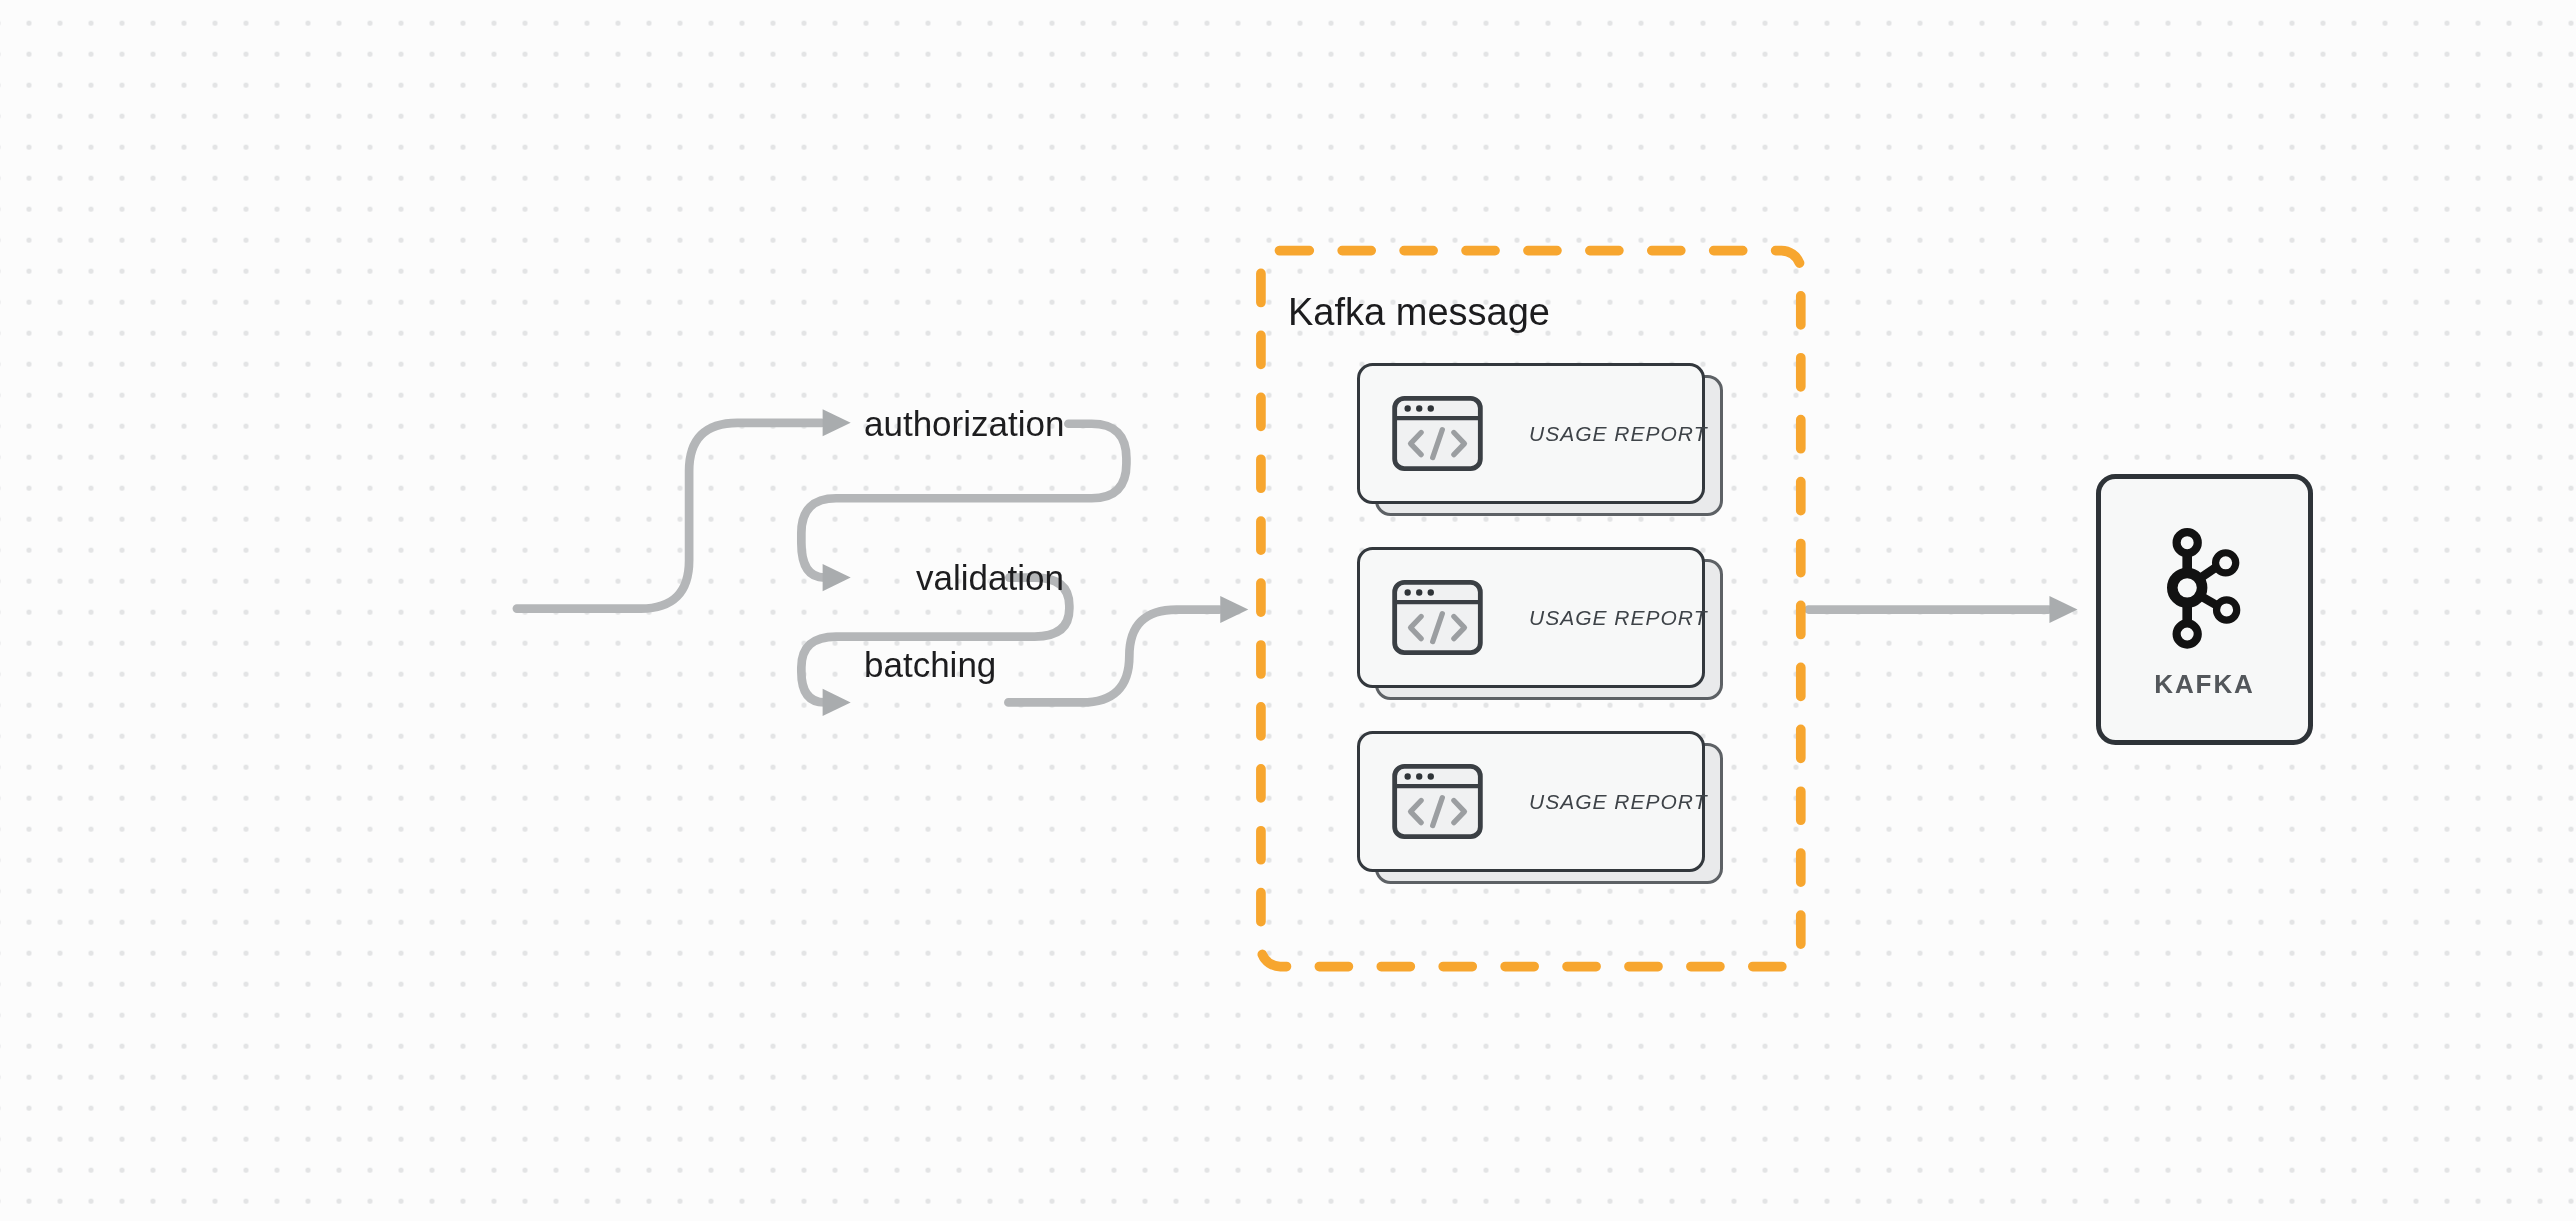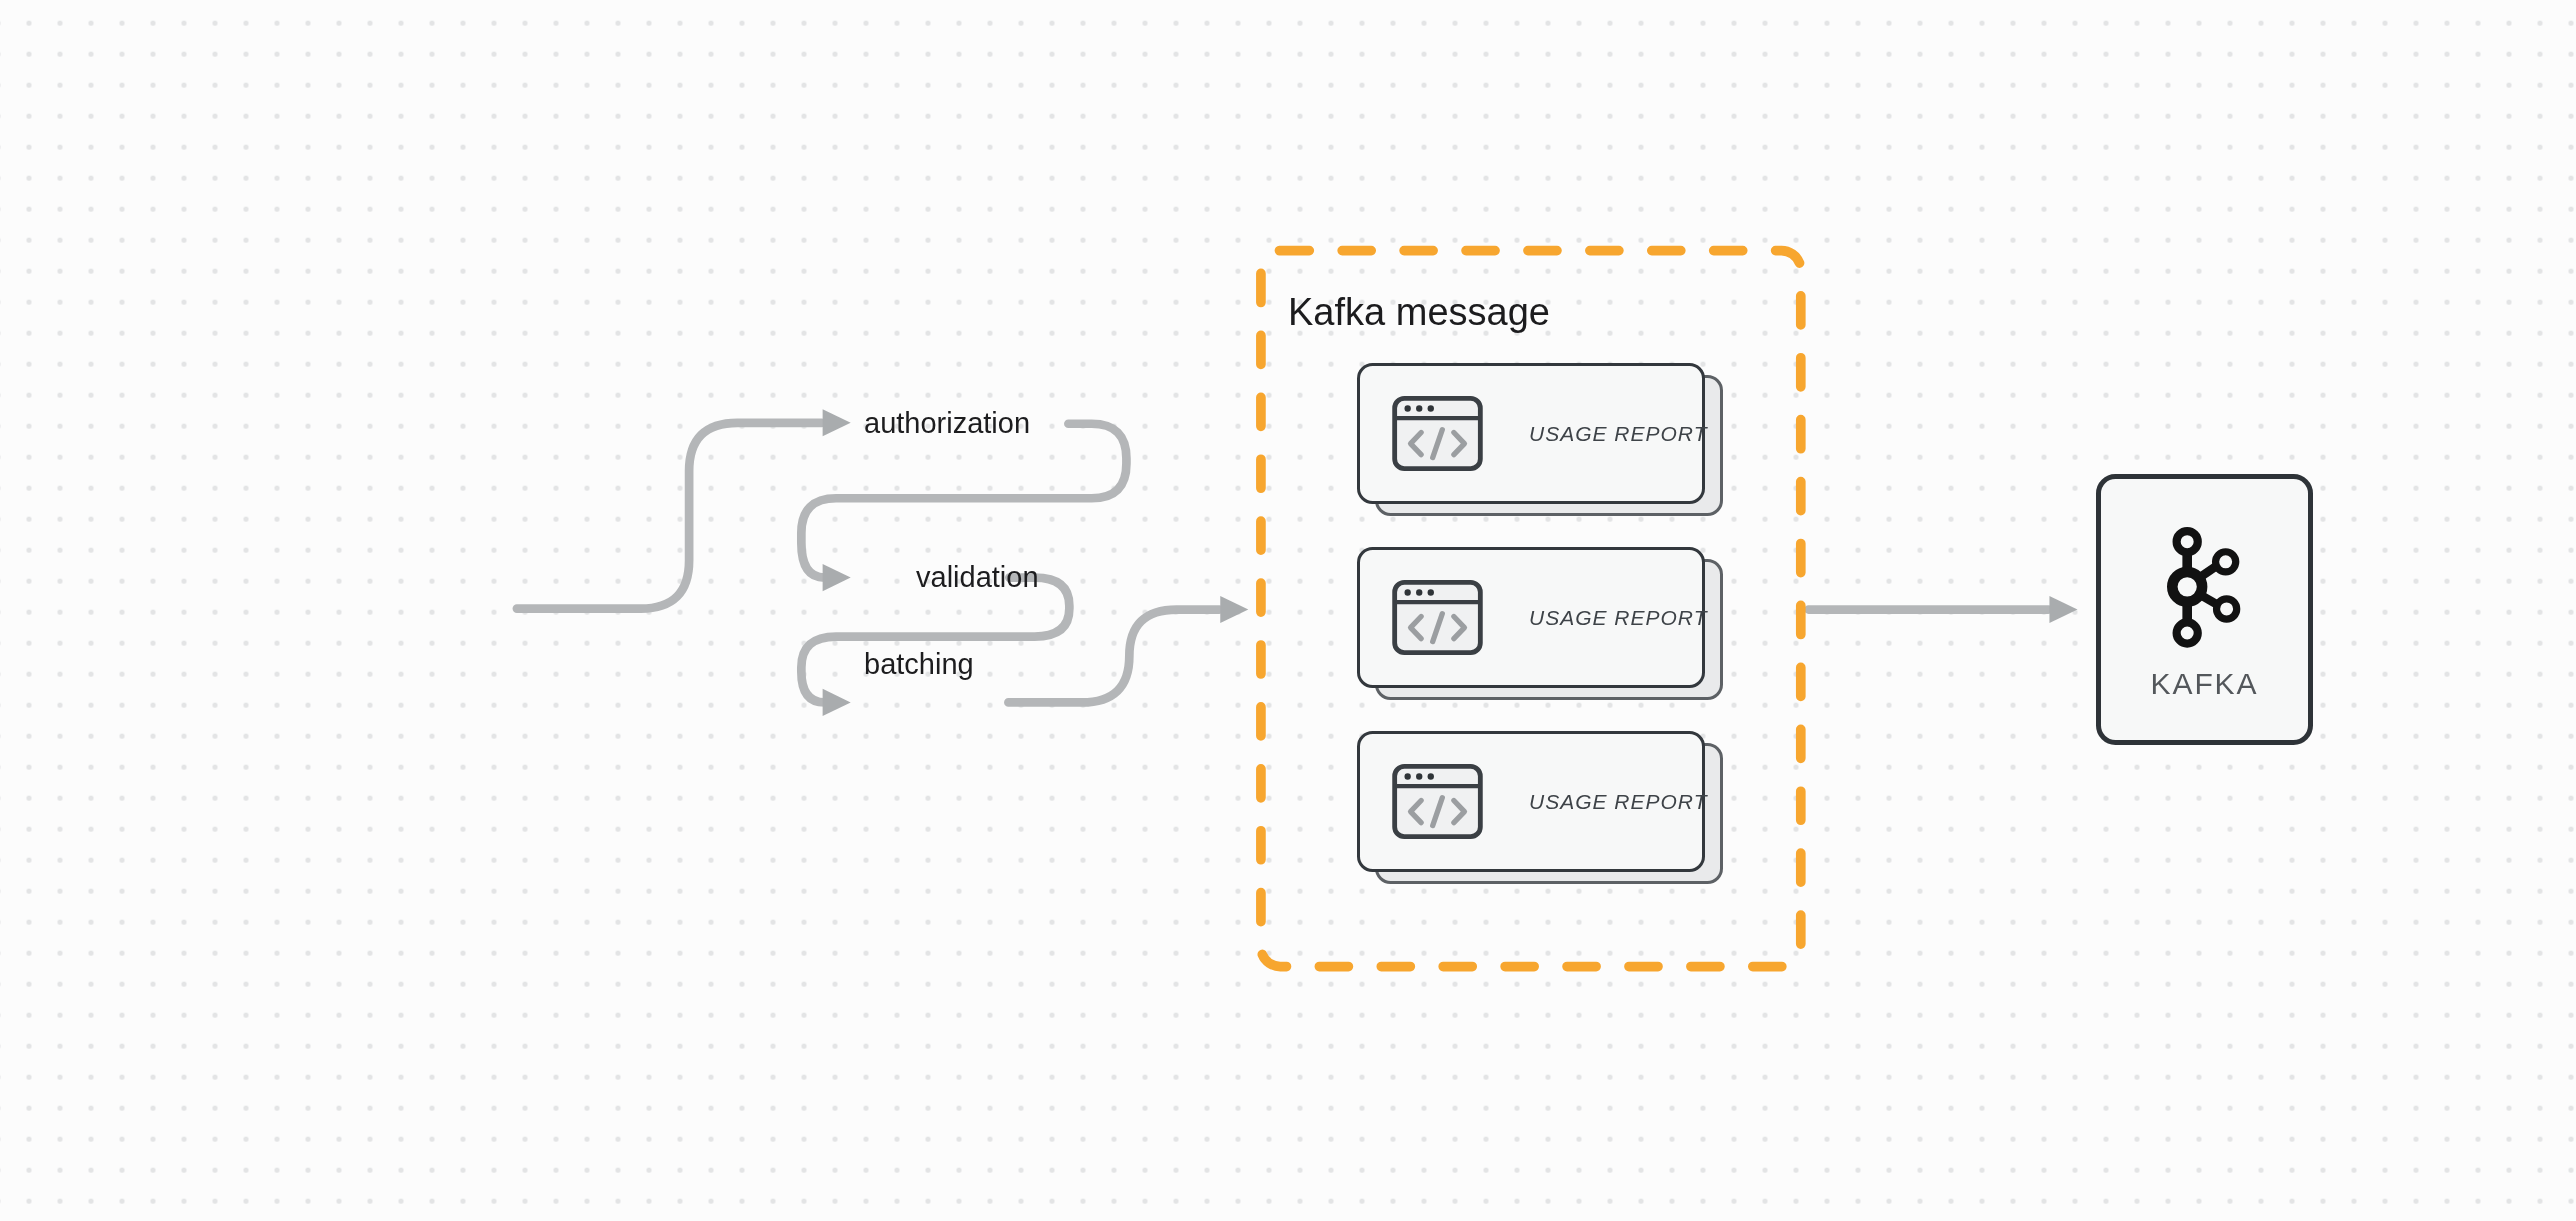--- a/index.html
+++ b/index.html
@@ -5,35 +5,35 @@
   html,body{margin:0;padding:0;background:#FCFCFC;}
   .canvas{
     position:relative;width:2576px;height:1221px;overflow:hidden;
     background-color:#FCFCFC;
     background-image:radial-gradient(circle,#E3E4E5 2.2px,transparent 3px);
     background-size:31px 31px;background-position:13.5px 7.7px;
     font-family:"Liberation Sans",sans-serif;
   }
   svg.wires{position:absolute;left:0;top:0;}
   .flow-label{
-    position:absolute;font-size:29px;line-height:35px;color:#1D1D1F;
+    position:absolute;font-size:35px;line-height:35px;color:#1D1D1F;
     white-space:nowrap;
   }
   .group-title{
     position:absolute;left:1288px;top:294px;font-size:38px;line-height:36px;
     color:#1C1C1E;white-space:nowrap;
   }
   .node{
     position:absolute;background:#F7F8F8;border:4.8px solid #2E3338;
     display:flex;flex-direction:column;align-items:center;justify-content:center;
   }
   .node-usage{left:255px;top:502px;width:240px;height:205px;border-radius:21px;gap:12.6px;}
   .node-kafka{left:2096px;top:474px;width:207px;height:261px;border-width:5.8px;border-radius:19.4px;gap:19.4px;}
   .node-label{color:#4B5055;font-size:20.3px;letter-spacing:1.5px;white-space:nowrap;}
-  .node-kafka .node-label{font-size:30px;letter-spacing:1.9px;color:#53575B;}
+  .node-kafka .node-label{font-size:26px;letter-spacing:1.9px;color:#53575B;font-weight:bold;}
   .card-shadow{
     position:absolute;width:342px;height:135px;background:#E9EAEB;
     border:3.9px solid #5D6165;border-radius:15.5px;
   }
   .card{
     position:absolute;width:342px;height:135px;background:#F7F8F8;
     border:3.9px solid #33383D;border-radius:15.5px;
     display:flex;align-items:center;
   }
   .card .card-icon{margin-left:31px;flex:0 0 auto;display:block;}

